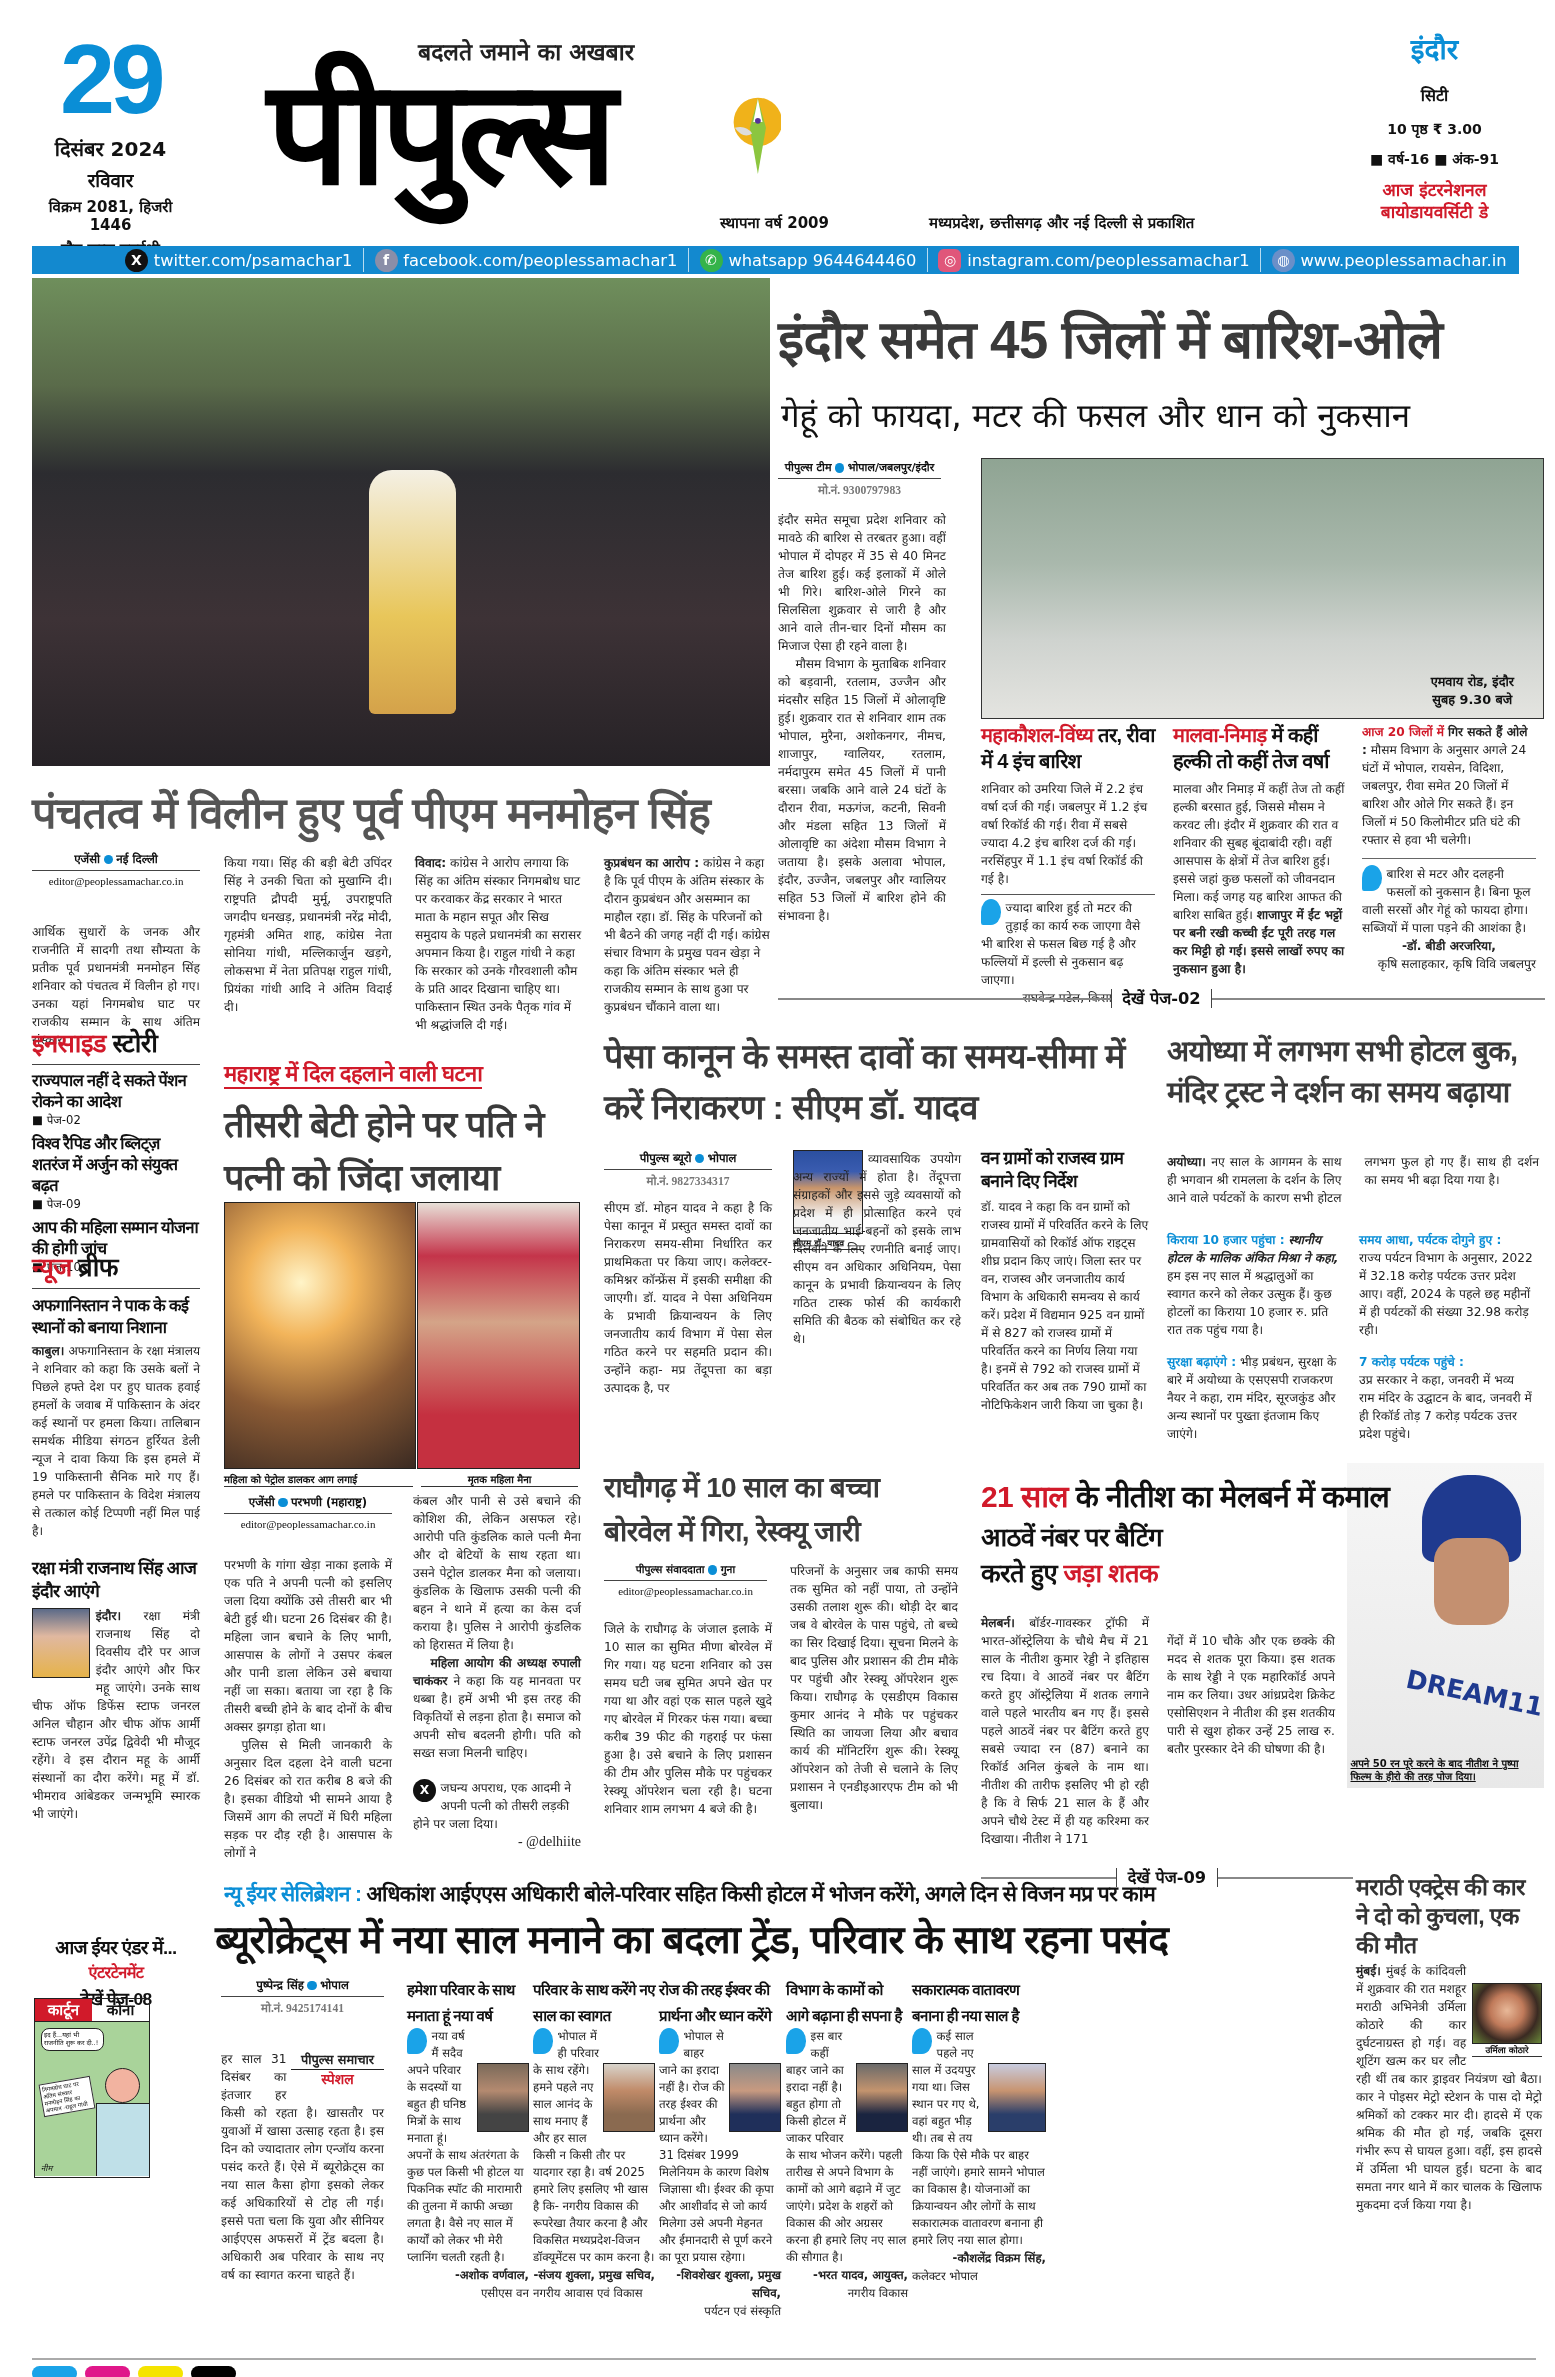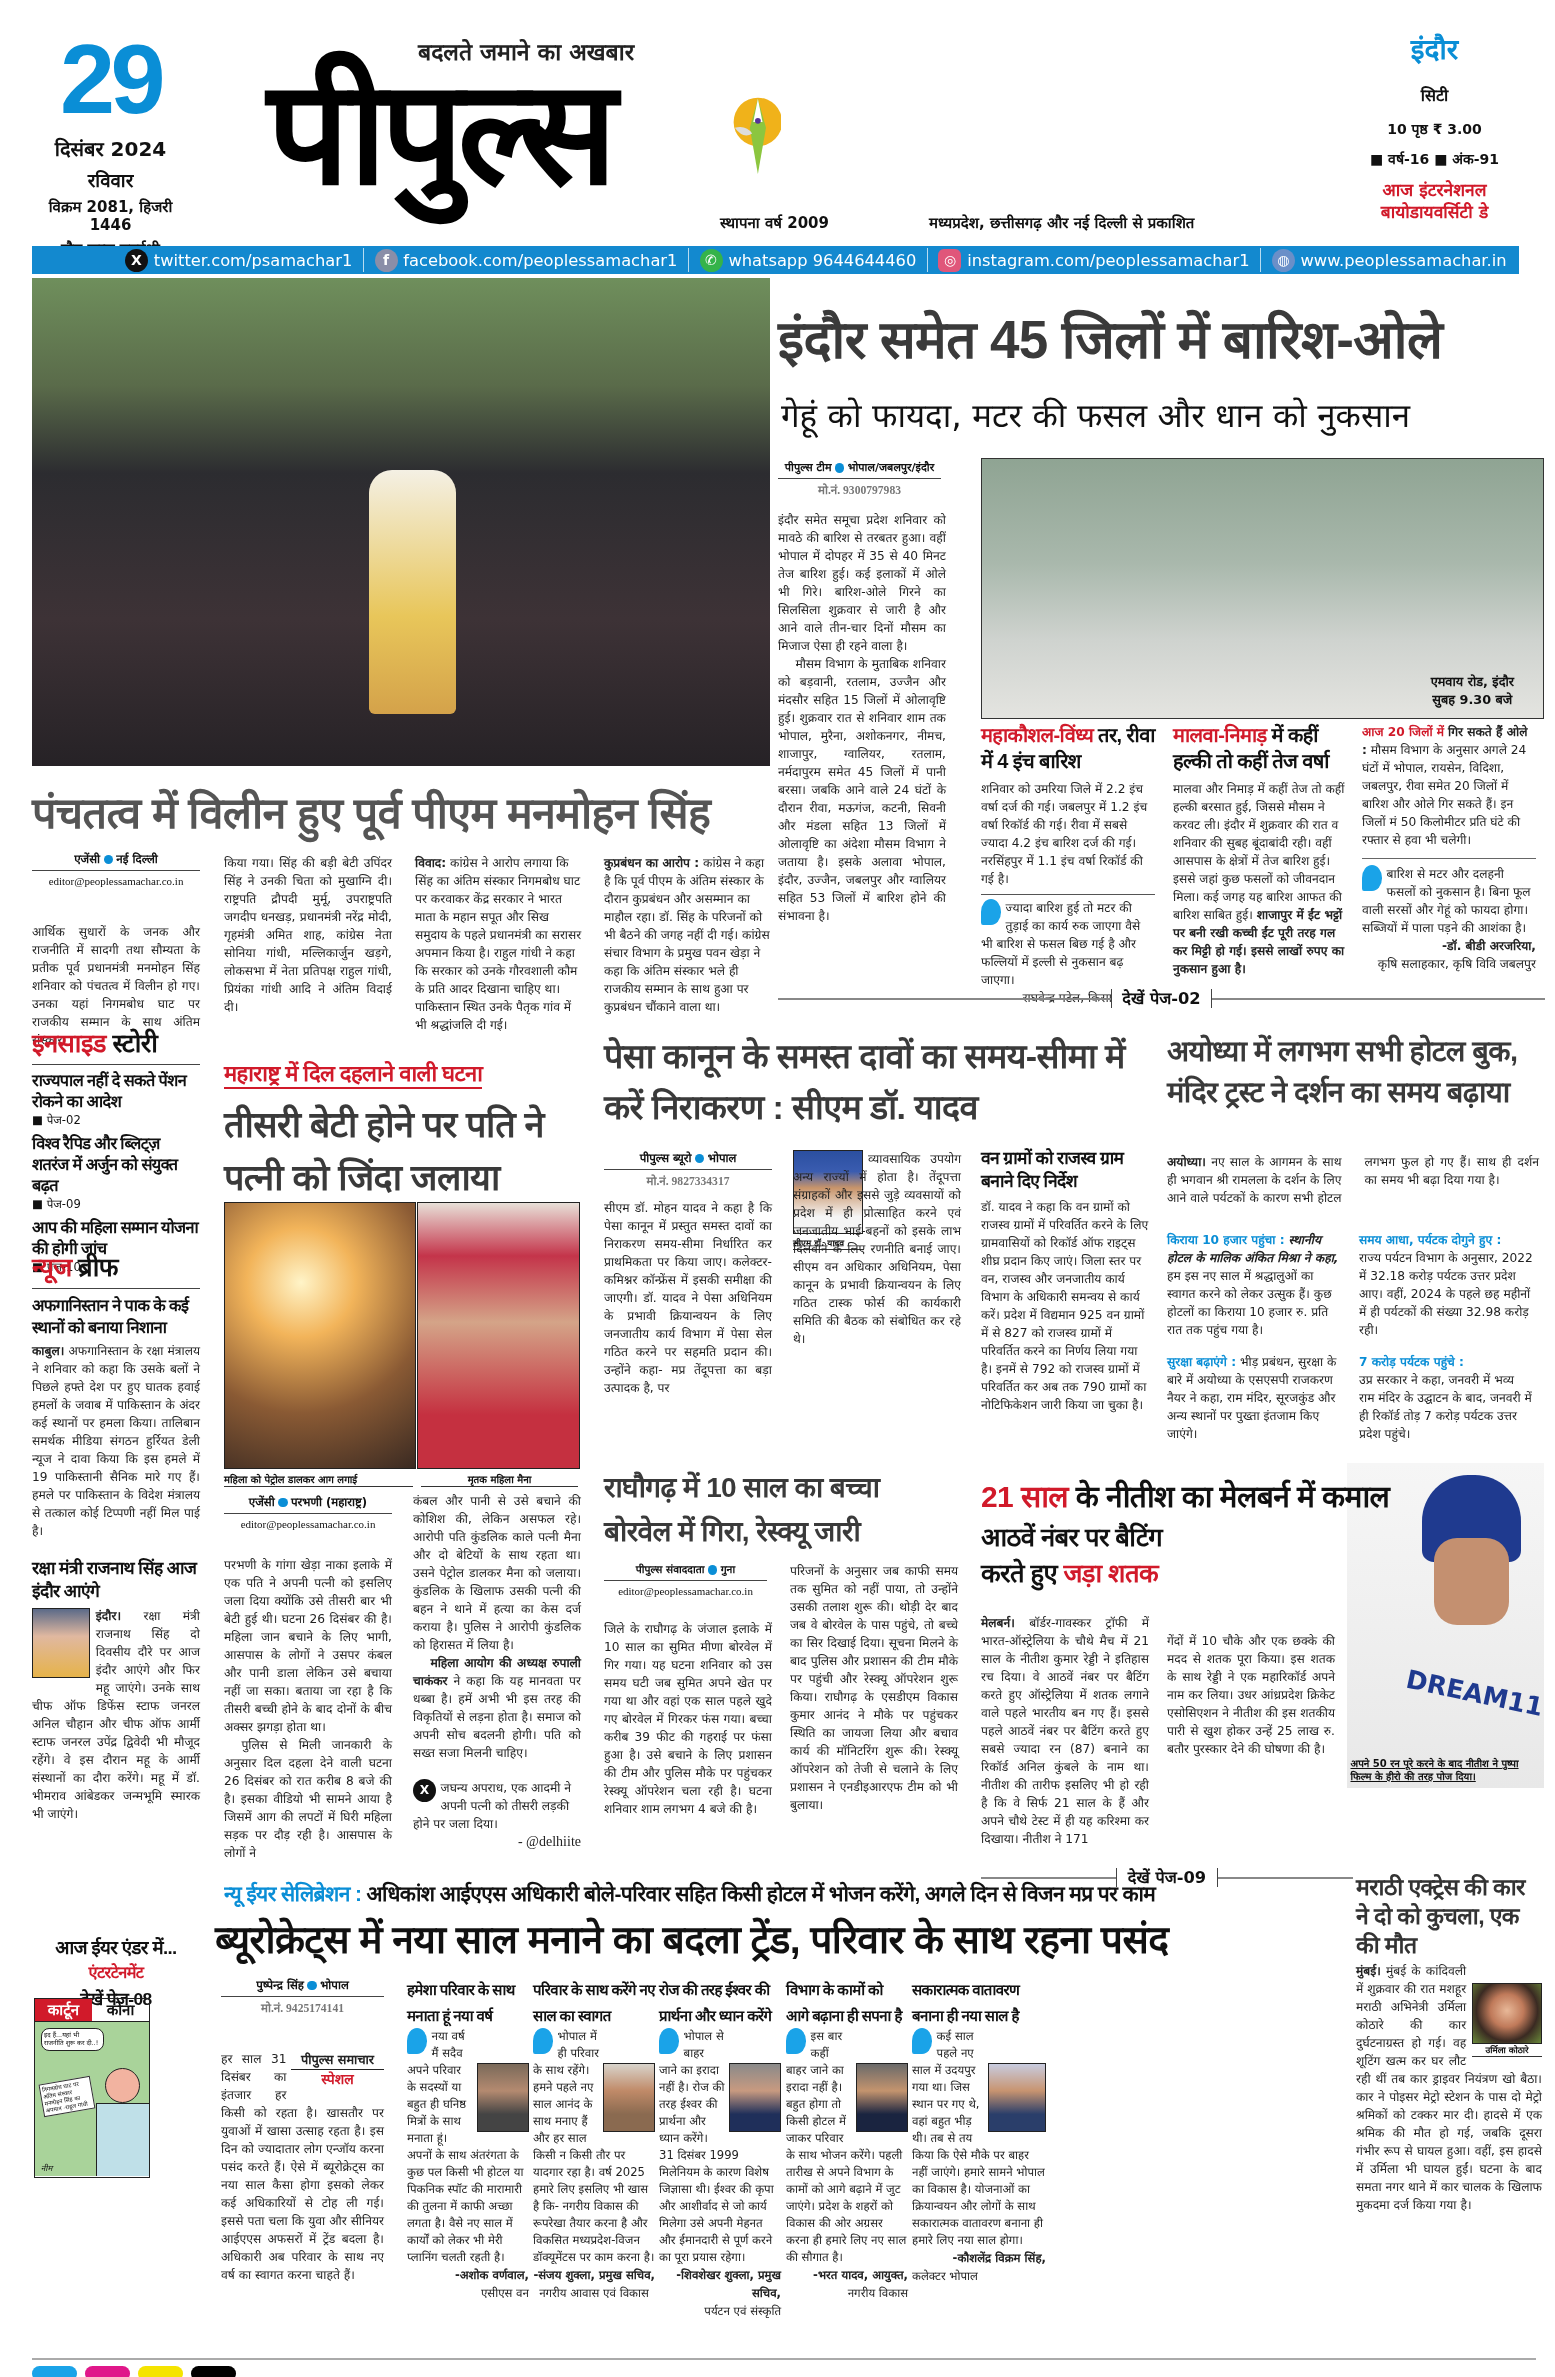--- a/index.html
+++ b/index.html
@@ -119,21 +119,21 @@
 
 <div class="abs" style="left:1173px;top:723px;width:174px">
   <div class="hd" style="font-size:20px;line-height:25.6px;color:#111"><span class="red">मालवा-निमाड़</span> <span>में कहीं हल्की तो कहीं तेज वर्षा</span></div>
   <p class="cond" style="margin-top:5.8px"><span>मालवा और निमाड़ में कहीं तेज तो कहीं हल्की बरसात हुई, जिससे मौसम ने करवट ली। इंदौर में शुक्रवार की रात व शनिवार की सुबह बूंदाबांदी रही। वहीं आसपास के क्षेत्रों में तेज बारिश हुई। इससे जहां कुछ फसलों को जीवनदान मिला। कई जगह यह बारिश आफत की बारिश साबित हुई।</span> <b>शाजापुर में ईंट भट्टों पर बनी रखी कच्ची ईंट पूरी तरह गल कर मिट्टी हो गई। इससे लाखों रुपए का नुकसान हुआ है।</b></p>
 </div>
 
 <div class="abs" style="left:1362px;top:723px;width:174px">
   <p class="cond"><b class="red">आज 20 जिलों में</b> <b>गिर सकते हैं ओले :</b> <span>मौसम विभाग के अनुसार अगले 24 घंटों में भोपाल, रायसेन, विदिशा, जबलपुर, रीवा समेत 20 जिलों में बारिश और ओले गिर सकते हैं। इन जिलों मं 50 किलोमीटर प्रति घंटे की रफ्तार से हवा भी चलेगी।</span></p>
   <div class="rule" style="margin:9.3px 0 5.8px;border-color:#666"></div>
   <p class="cond"><span class="quote"></span><span>बारिश से मटर और दलहनी फसलों को नुकसान है। बिना फूल वाली सरसों और गेहूं को फायदा होगा। सब्जियों में पाला पड़ने की आशंका है।</span></p>
-  <p class="cond" style="text-align:right;font-weight:bold">-डॉ. बीडी अरजरिया,</p>
+  <p class="cond" style="text-align:center;font-weight:bold">-डॉ. बीडी अरजरिया,</p>
   <p class="cond" style="text-align:right">कृषि सलाहकार, कृषि विवि जबलपुर</p>
 </div>
 <div class="abs seepage" style="left:778px;top:987px;width:767px"><span>देखें पेज-02</span></div>
 
 <div class="abs hd" style="left:32px;top:787px;font-size:43px;line-height:52px;color:#555">पंचतत्व में विलीन हुए पूर्व पीएम मनमोहन सिंह</div>
 <div class="abs" style="left:32px;top:851px;width:168px">
   <div class="byline" style="font-size:11.6px"><span>एजेंसी</span><span class="dot"></span><span>नई दिल्ली</span></div>
   <div class="email">editor@peoplessamachar.co.in</div>
 </div>
 <div class="abs body" style="left:32px;top:923px;width:168px">आर्थिक सुधारों के जनक और राजनीति में सादगी तथा सौम्यता के प्रतीक पूर्व प्रधानमंत्री मनमोहन सिंह शनिवार को पंचतत्व में विलीन हो गए। उनका यहां निगमबोध घाट पर राजकीय सम्मान के साथ अंतिम संस्कार</div>
@@ -266,21 +266,21 @@
   <div class="photo" style="float:right;width:52px;height:69px;margin:35px 0 2.3px 3.5px;background:linear-gradient(180deg,#7a6a5a,#b48a70 40%,#444 75%)"></div>
   <p class="cond" style="font-size:11.6px;line-height:17px"><span class="quote"></span><span>नया वर्ष मैं सदैव अपने परिवार के सदस्यों या बहुत ही घनिष्ठ मित्रों के साथ मनाता हूं। अपनों के साथ अंतरंगता के कुछ पल किसी भी होटल या पिकनिक स्पॉट की मारामारी की तुलना में काफी अच्छा लगता है। वैसे नए साल में कार्यों को लेकर भी मेरी प्लानिंग चलती रहती है।</span></p>
   <p class="cond" style="text-align:right;font-weight:bold;font-size:11.6px">-अशोक वर्णवाल,</p>
   <p class="cond" style="text-align:right;font-size:11.6px">एसीएस वन</p>
 </div>
 <div class="abs" style="left:533px;top:1977px;width:122px">
   <div class="hd" style="font-size:15px;line-height:25.6px;color:#111">परिवार के साथ करेंगे नए साल का स्वागत</div>
   <div class="photo" style="float:right;width:52px;height:69px;margin:35px 0 2.3px 3.5px;background:linear-gradient(180deg,#d8d4cc,#c08a68 40%,#8a6a50 75%)"></div>
   <p class="cond" style="font-size:11.6px;line-height:17px"><span class="quote"></span><span>भोपाल में ही परिवार के साथ रहेंगे। हमने पहले नए साल आनंद के साथ मनाए हैं और हर साल किसी न किसी तौर पर यादगार रहा है। वर्ष 2025 हमारे लिए इसलिए भी खास है कि- नगरीय विकास की रूपरेखा तैयार करना है और विकसित मध्यप्रदेश-विजन डॉक्यूमेंटस पर काम करना है।</span></p>
   <p class="cond" style="text-align:right;font-weight:bold;font-size:11.6px">-संजय शुक्ला, प्रमुख सचिव,</p>
-  <p class="cond" style="text-align:center;font-size:11.6px">नगरीय आवास एवं विकास</p>
+  <p class="cond" style="text-align:left;font-size:11.6px">नगरीय आवास एवं विकास</p>
 </div>
 <div class="abs" style="left:659px;top:1977px;width:122px">
   <div class="hd" style="font-size:15px;line-height:25.6px;color:#111">रोज की तरह ईश्वर की प्रार्थना और ध्यान करेंगे</div>
   <div class="photo" style="float:right;width:52px;height:69px;margin:35px 0 2.3px 3.5px;background:linear-gradient(180deg,#8a8a8a,#c89a80 40%,#1f2f5a 75%)"></div>
   <p class="cond" style="font-size:11.6px;line-height:17px"><span class="quote"></span><span>भोपाल से बाहर जाने का इरादा नहीं है। रोज की तरह ईश्वर की प्रार्थना और ध्यान करेंगे। 31 दिसंबर 1999 मिलेनियम के कारण विशेष जिज्ञासा थी। ईश्वर की कृपा और आशीर्वाद से जो कार्य मिलेगा उसे अपनी मेहनत और ईमानदारी से पूर्ण करने का पूरा प्रयास रहेगा।</span></p>
   <p class="cond" style="text-align:right;font-weight:bold;font-size:11.6px">-शिवशेखर शुक्ला, प्रमुख सचिव,</p>
   <p class="cond" style="text-align:right;font-size:11.6px">पर्यटन एवं संस्कृति</p>
 </div>
 <div class="abs" style="left:786px;top:1977px;width:122px">
   <div class="hd" style="font-size:15px;line-height:25.6px;color:#111">विभाग के कामों को आगे बढ़ाना ही सपना है</div>

